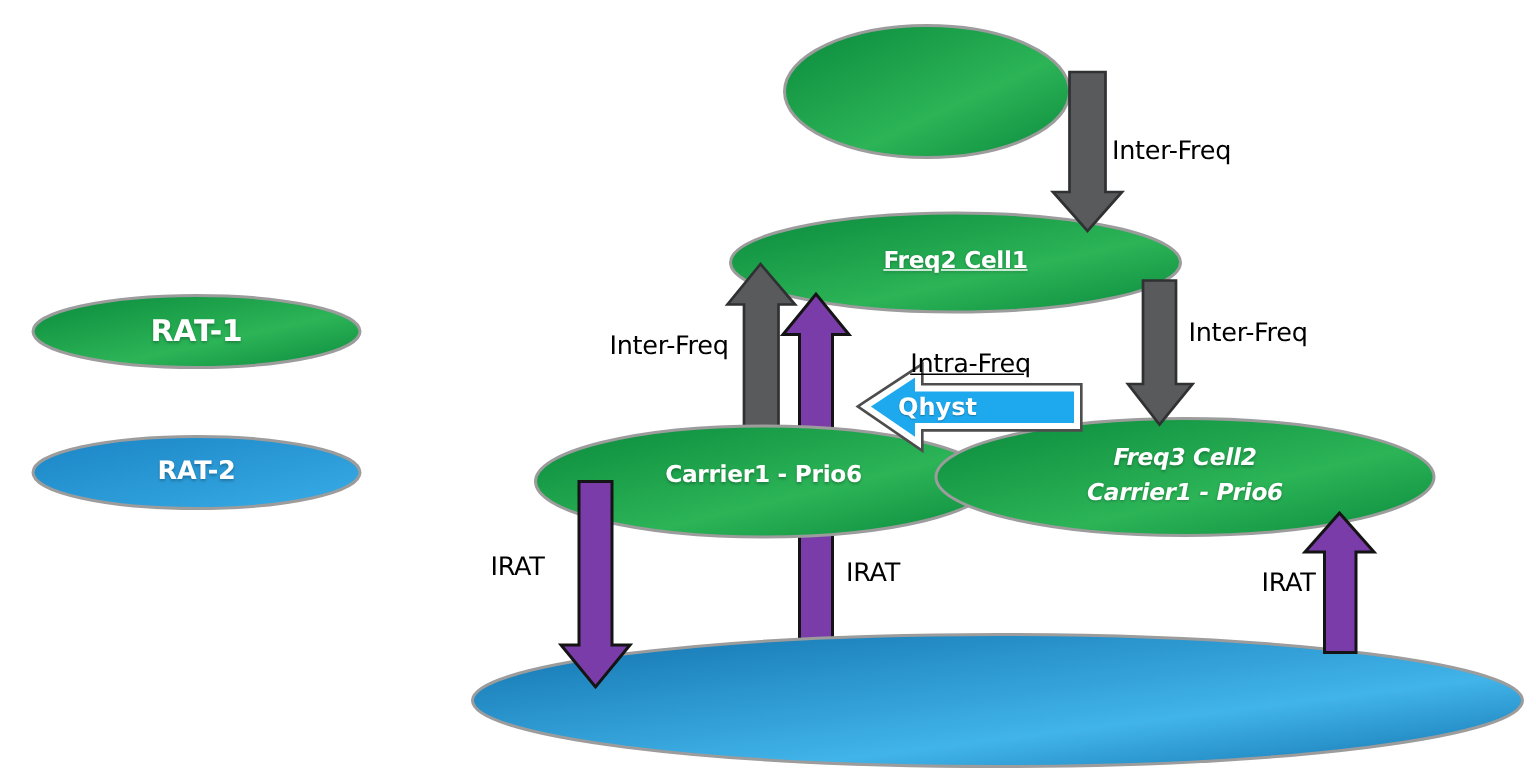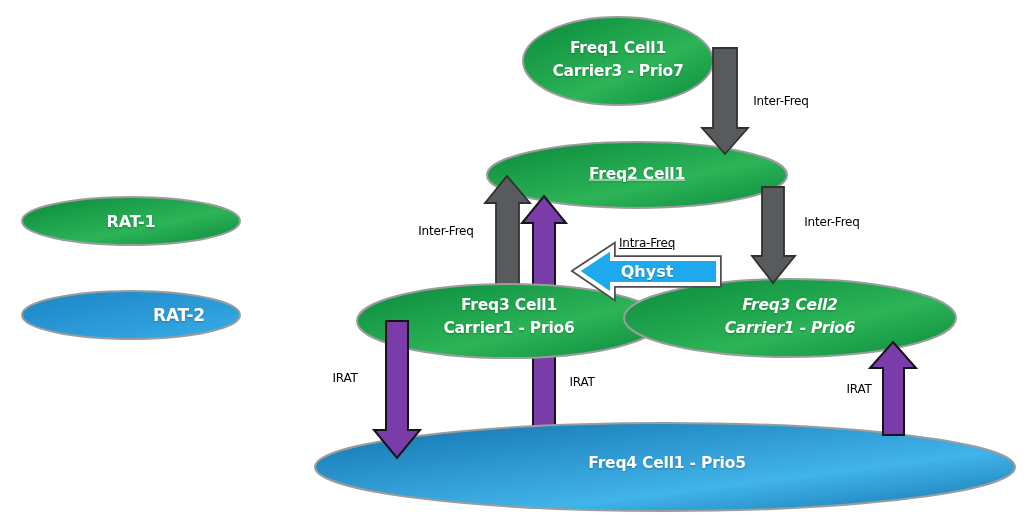--- a/index.html
+++ b/index.html
@@ -9,21 +9,21 @@
     background:#ffffff;
     overflow:hidden;
     font-family:"DejaVu Sans","Liberation Sans",sans-serif;
   }
   #stage svg{position:absolute;left:0;top:0;}
   .lbl{
     position:absolute;
     transform:translate(-50%,-50%);
     white-space:nowrap;
     color:#000;
-    font-size:12px;
+    font-size:17px;
     font-weight:500;
     letter-spacing:-0.2px;
   }
   .node-text{
     position:absolute;
     transform:translate(-50%,-50%);
     color:#fff;
     font-weight:bold;
     font-size:15.5px;
     letter-spacing:-0.2px;
@@ -87,46 +87,40 @@
     <ellipse cx="665" cy="467" rx="350" ry="44" fill="url(#blueGrad)" stroke-width="2" stroke="#9c9c9c"></ellipse>
 
     <polygon points="386,321 408,321 408,430 420,430 397,458 374,430 386,430" stroke-width="2" fill="#7a3ca8" stroke="#141414"></polygon>
 
     <polygon points="883,435 883,368 870,368 893,342 916,368 904,368 904,435" stroke-width="2" fill="#7a3ca8" stroke="#141414"></polygon>
 
     <polygon points="577,271 612,248 612,259 718,259 718,284 612,284 612,295" fill="none" stroke-width="7.5" stroke="#4d4d4d"></polygon>
     <polygon points="577,271 612,248 612,259 718,259 718,284 612,284 612,295" stroke="#ffffff" stroke-width="4" fill="#1ea9ee"></polygon>
   </svg>
 
-  <div class="node-text" style="left:131px;top:221px;font-size:16px;">RAT-1</div>
-  <div class="node-text" style="left:131px;top:315px;font-size:17px;margin-left:48px;">RAT-2</div>
+  <div class="node-text" style="left:131px;top:221px;font-size:20px;">RAT-1</div>
+  <div class="node-text" style="left:131px;top:315px;font-size:17px;">RAT-2</div>
 
-  <div class="node-text" style="left:618px;top:60px;">
-    <div>Freq1 Cell1</div>
-    <div>Carrier3 - Prio7</div>
-  </div>
 
   <div class="node-text" style="left:637px;top:174px;text-decoration:underline;">
     <div>Freq2 Cell1</div>
   </div>
 
   <div class="node-text" style="left:509px;top:317px;">
-    <div>Freq3 Cell1</div>
     <div>Carrier1 - Prio6</div>
   </div>
 
   <div class="node-text" style="left:790px;top:317px;font-style:italic;">
     <div>Freq3 Cell2</div>
     <div>Carrier1 - Prio6</div>
   </div>
 
-  <div class="node-text" style="left:667px;top:463px;">Freq4 Cell1 - Prio5</div>
 
   <div class="lbl" style="left:781px;top:101px;">Inter-Freq</div>
   <div class="lbl" style="left:446px;top:231px;">Inter-Freq</div>
   <div class="lbl" style="left:832px;top:222px;">Inter-Freq</div>
   <div class="lbl" style="left:647px;top:243px;text-decoration:underline;">Intra-Freq</div>
-  <div class="qhyst-text" style="left:647px;top:271px;">Qhyst</div>
+  <div class="qhyst-text" style="left:625px;top:271px;">Qhyst</div>
   <div class="lbl" style="left:345px;top:378px;">IRAT</div>
   <div class="lbl" style="left:582px;top:382px;">IRAT</div>
   <div class="lbl" style="left:859px;top:389px;">IRAT</div>
 
 </div>
 
 </body></html>

